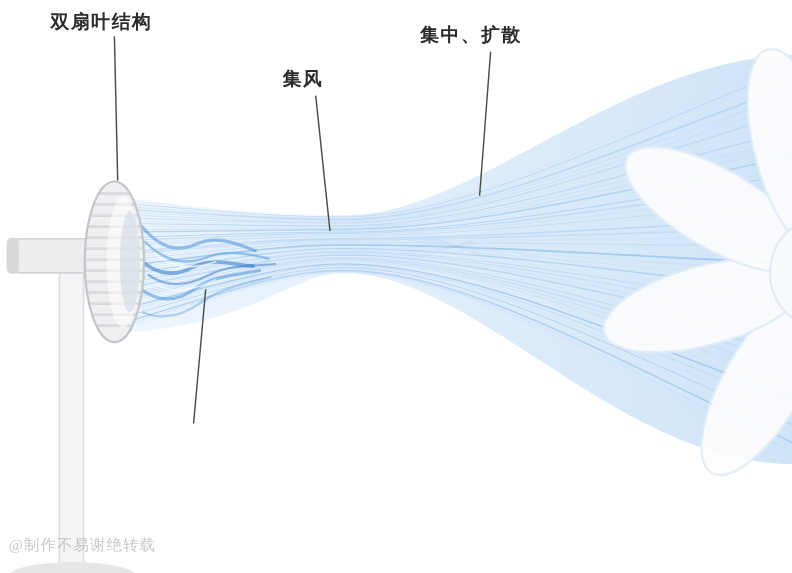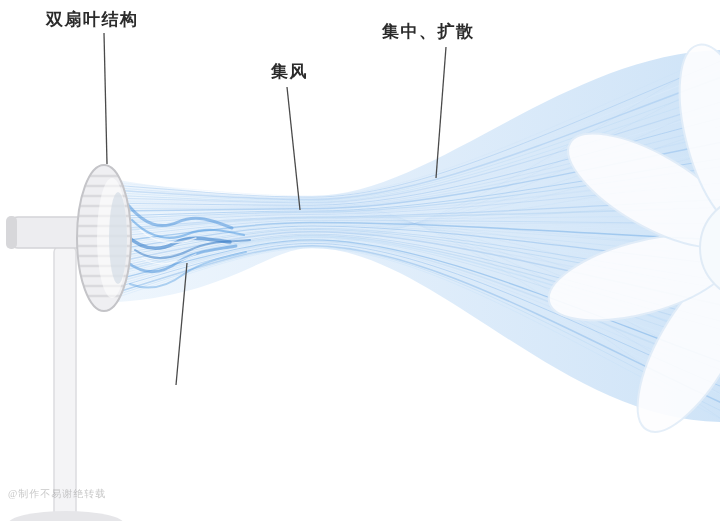--- a/index.html
+++ b/index.html
@@ -16,21 +16,21 @@
     font-size:17px;
     font-weight:700;
     color:#2b2b2b;
     letter-spacing:1.5px;
     white-space:nowrap;
     user-select:none;
   }
   .watermark{
     position:absolute;
     left:8px;top:487px;
-    font-size:10px;
+    font-size:14px;
     color:#9a9a9a;
     opacity:.55;
     letter-spacing:1px;
   }
 </style>
 </head>
 <body>
 
 <div class="stage">
 
@@ -172,17 +172,17 @@
 
     <g stroke="#4a4a4a" stroke-width="1.3">
       <line x1="104" y1="33" x2="107" y2="164"></line>
       <line x1="287" y1="87" x2="300" y2="210"></line>
       <line x1="446" y1="47" x2="436" y2="178"></line>
       <line x1="176" y1="385" x2="187" y2="263"></line>
     </g>
   </svg>
 
   <div class="diagram-label" style="left:46px;top:8px">双扇叶结构</div>
-  <div class="diagram-label" style="left:271px;top:60px">集风</div>
+  <div class="diagram-label" style="left:257px;top:60px">集风</div>
   <div class="diagram-label" style="left:382px;top:20px">集中、扩散</div>
 
   <div class="watermark">@制作不易谢绝转载</div>
 </div>
 
 </body></html>

